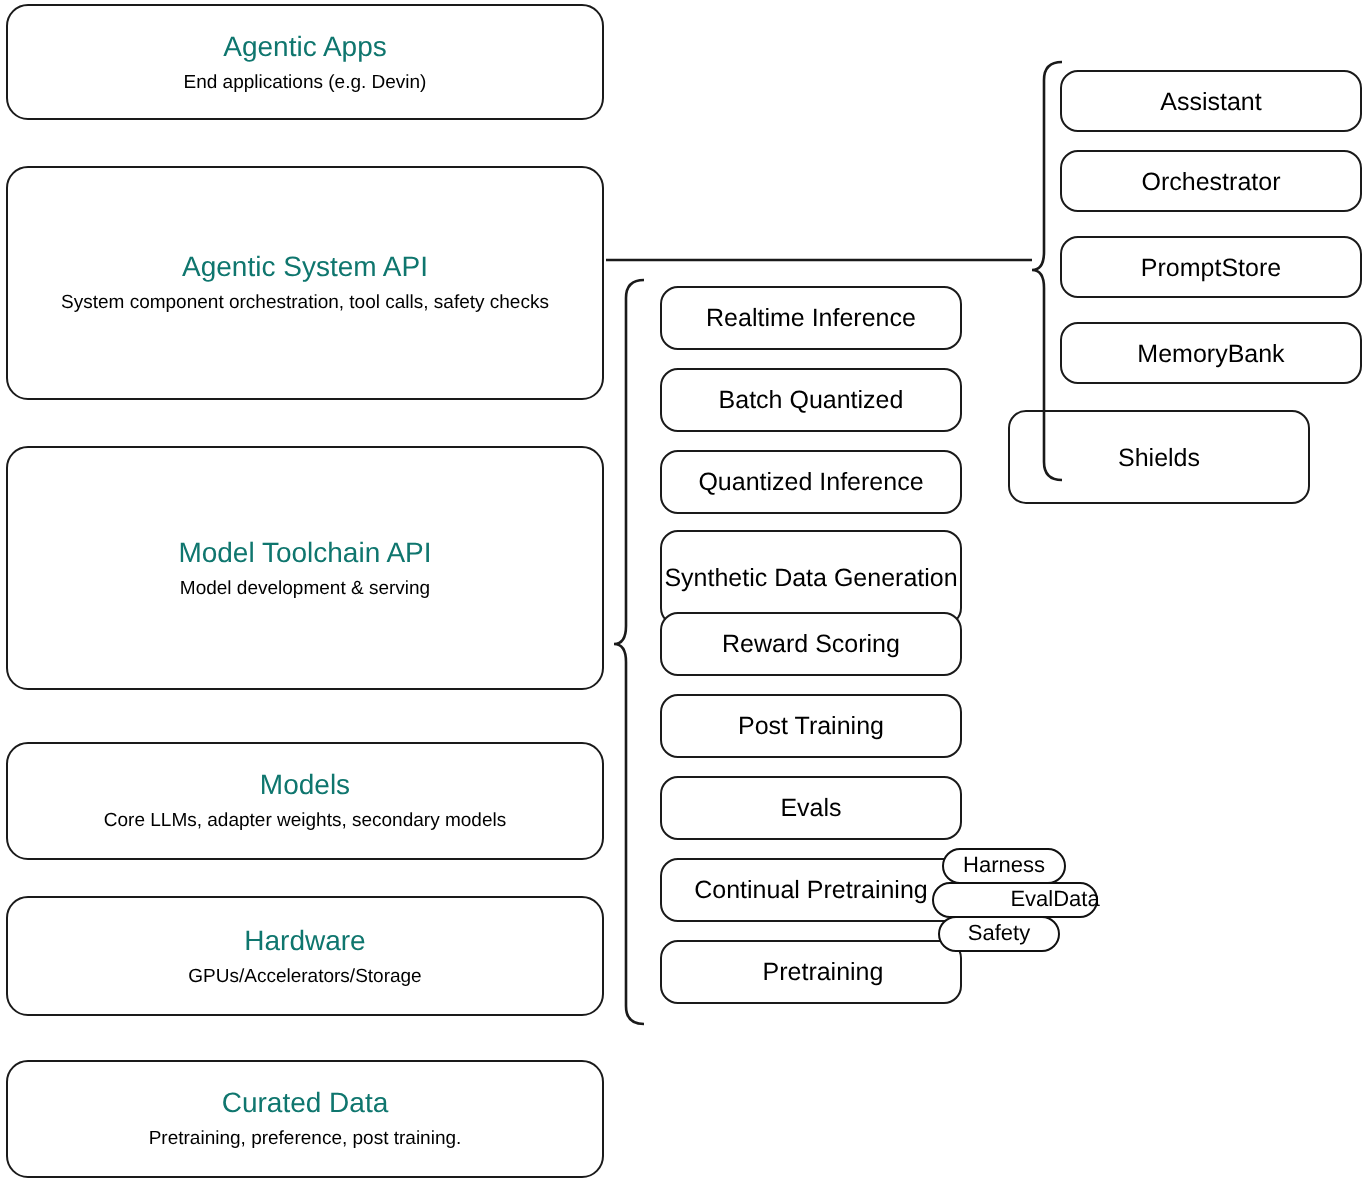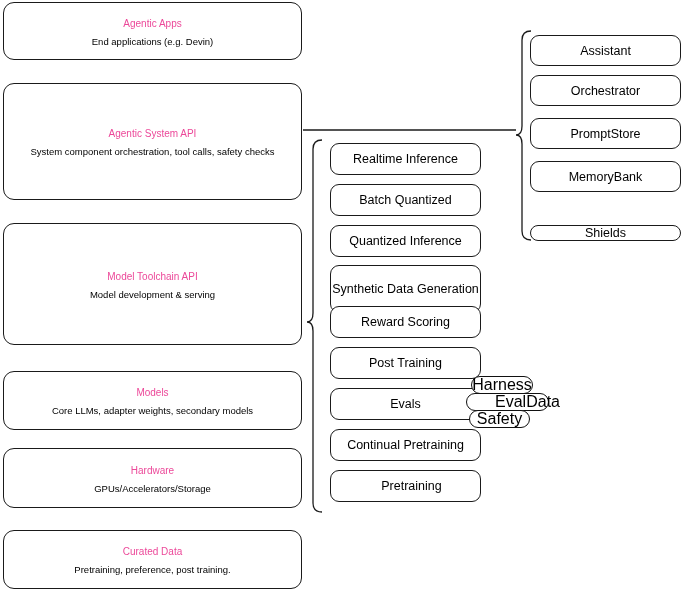--- a/index.html
+++ b/index.html
@@ -28,23 +28,23 @@
     border-radius: 11px;
     background: #ffffff;
     display: flex;
     flex-direction: column;
     align-items: center;
     justify-content: center;
     text-align: center;
     padding: 2px 6px;
   }
   .box .title {
-    font-size: 10px;
+    font-size: 14px;
     line-height: 17px;
-    color: #ec4899;
+    color: #0f766e;
     white-space: nowrap;
   }
   .box .subtitle {
     font-size: 9.5px;
     line-height: 13px;
     color: #000;
     margin-top: 3px;
     white-space: nowrap;
   }
   .leaf {
@@ -59,23 +59,24 @@
     white-space: nowrap;
   }
   .pill {
     position: absolute;
     border: 1.2px solid #111111;
     border-radius: 11px;
     background: #ffffff;
     display: flex;
     align-items: center;
     justify-content: center;
-    font-size: 16px;
+    font-size: 11px;
     white-space: nowrap;
     line-height: 1;
+    margin-top: 48px;
   }
   svg.overlay {
     position: absolute;
     left: 0; top: 0;
     width: 682px;
     height: 591px;
     pointer-events: none;
   }
   svg.overlay path, svg.overlay line {
     fill: none;
@@ -125,21 +126,21 @@
   <div class="leaf" id="tc-4" style="left: 330px; top: 306px; width: 151px; height: 32px;">Reward Scoring</div>
   <div class="leaf" id="tc-5" style="left: 330px; top: 347px; width: 151px; height: 32px;">Post Training</div>
   <div class="leaf" id="tc-6" style="left: 330px; top: 388px; width: 151px; height: 32px;">Evals</div>
   <div class="leaf" id="tc-7" style="left: 330px; top: 429px; width: 151px; height: 32px;">Continual Pretraining</div>
   <div class="leaf" id="tc-8" style="left: 330px; top: 470px; width: 151px; height: 32px; padding-left: 12px;">Pretraining</div>
 
   <div class="leaf" id="sc-0" style="left: 530px; top: 35px; width: 151px; height: 31px;">Assistant</div>
   <div class="leaf" id="sc-1" style="left: 530px; top: 75px; width: 151px; height: 31px;">Orchestrator</div>
   <div class="leaf" id="sc-2" style="left: 530px; top: 118px; width: 151px; height: 31px;">PromptStore</div>
   <div class="leaf" id="sc-3" style="left: 530px; top: 161px; width: 151px; height: 31px;">MemoryBank</div>
-  <div class="leaf" id="sc-4" style="left: 530px; top: 205px; width: 151px; height: 16px; margin-top: 20px;">Shields</div>
+  <div class="leaf" id="sc-4" style="left: 504px; top: 205px; width: 151px; height: 47px;">Shields</div>
 
   <div class="pill" id="tag-0" style="left: 471px; top: 376px; width: 62px; height: 18px;">Harness</div>
   <div class="pill" id="tag-1" style="left: 466px; top: 393px; width: 83px; height: 18px; padding-left: 40px;">EvalData</div>
   <div class="pill" id="tag-2" style="left: 469px; top: 410px; width: 61px; height: 18px;">Safety</div>
 
   <svg class="overlay">
     <path id="brace-toolchain" d="M 322 140 Q 313 140 313 149 L 313 313 Q 313 322 307 322 Q 313 322 313 331 L 313 503 Q 313 512 322 512"></path>
     <path id="brace-system" d="M 531 31 Q 522 31 522 40 L 522 126 Q 522 135 516 135 Q 522 135 522 144 L 522 231 Q 522 240 531 240"></path>
     <line id="connector-system" x1="303" y1="130" x2="516" y2="130"></line>
   </svg>

